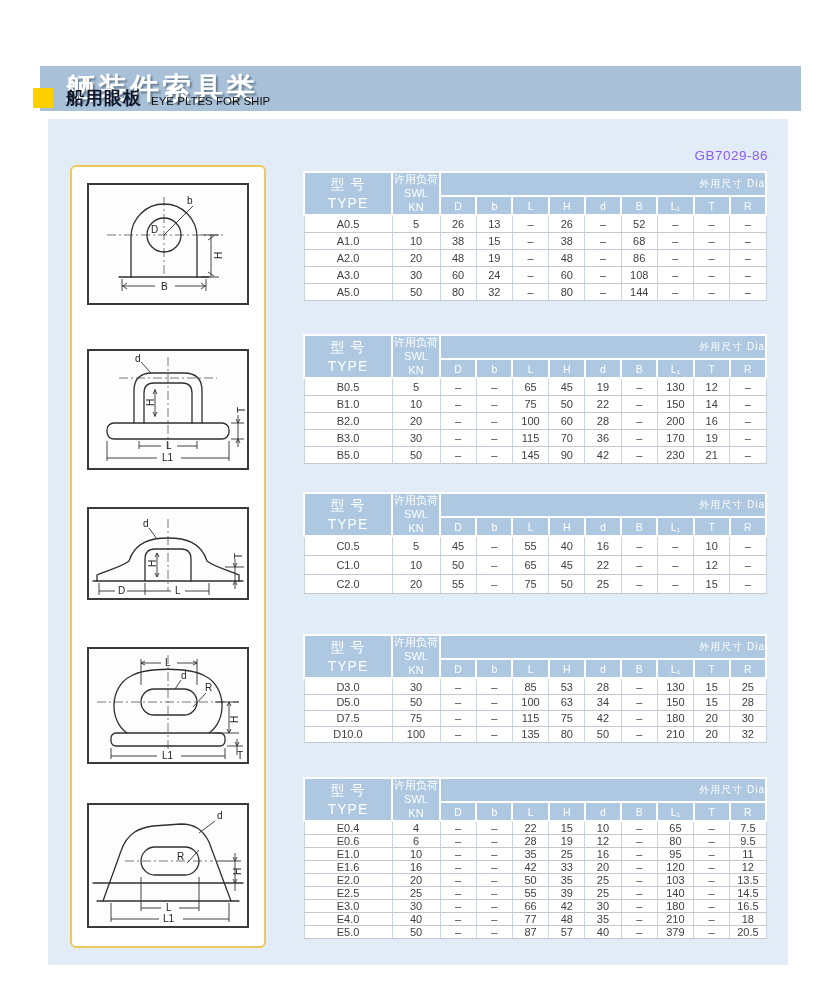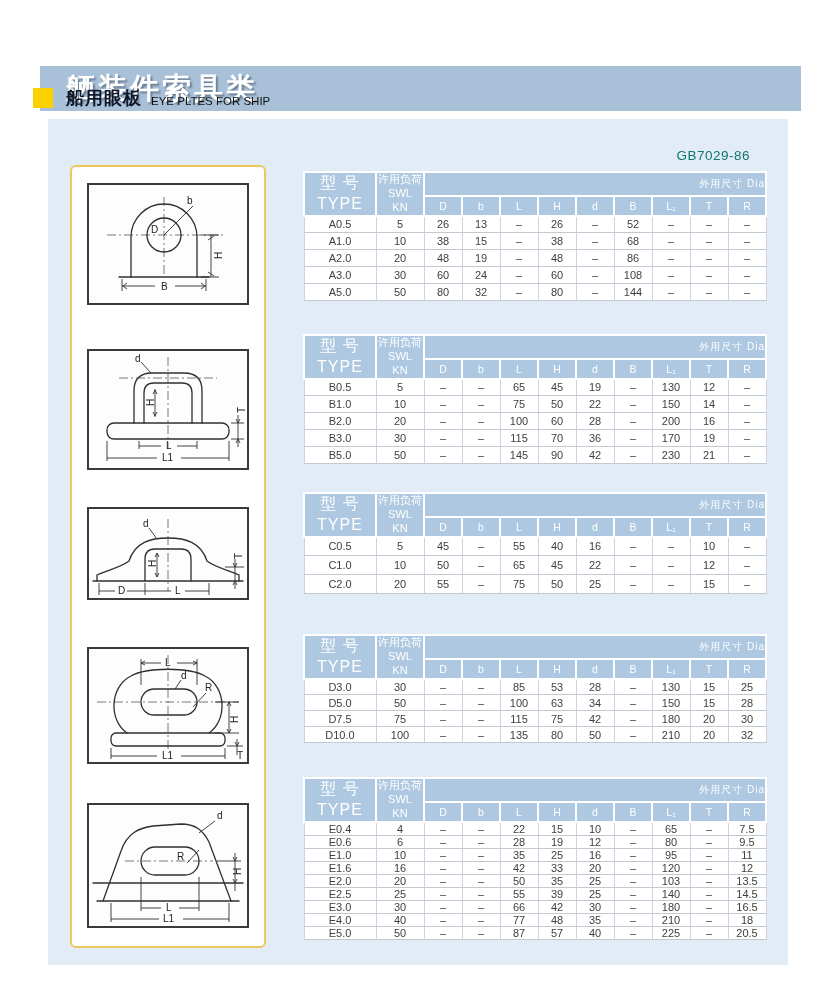--- a/index.html
+++ b/index.html
@@ -21,21 +21,21 @@
   .section { position:absolute; left:33px; top:86px; height:24px; display:flex; align-items:center; }
   .section .sq { width:20px; height:20px; background:#fdd000; }
   .section .zh { font-size:18px; font-weight:bold; color:#0f172a; margin-left:13px; letter-spacing:1px; }
   .section .en { font-size:11.5px; font-weight:normal; color:#111; margin-left:9px; margin-top:5px; }
 
   
   .content { position:absolute; left:48px; top:119px; width:740px; height:846px; background:#e2ecf7; }
   .params { position:absolute; left:20px; top:7px; color:#2b2b2b; }
   .params .zh { font-size:12.5px; letter-spacing:1px; }
   .params .en { font-size:11px; margin-top:2px; }
-  .standard { position:absolute; top:29px; right:38px; font-size:13.5px; color:#0f766e; letter-spacing:.5px; }
+  .standard { position:absolute; top:29px; right:20px; font-size:13.5px; color:#8b5cf6; letter-spacing:.5px; }
 
   
   .drawing-panel { position:absolute; left:22px; top:46px; width:196px; height:783px;
                    background:#fff; border:2px solid #ecc85a; border-radius:6px; }
   .dframe { position:absolute; left:15px; width:162px; background:#fdfdfd; border:2px solid #3a3a3a; }
   .dframe svg { display:block; width:100%; height:100%; }
   .d1 { top:16px;  height:122px; }
   .d2 { top:182px; height:121px; }
   .d3 { top:340px; height:93px;  }
   .d4 { top:480px; height:117px; }
@@ -45,21 +45,21 @@
   .cl  { stroke:#555; stroke-width:.8; fill:none; stroke-dasharray:9 3 2 3; }
   .lbl { font-family:"Liberation Sans", sans-serif; font-size:10px; fill:#222; }
 
   
   .tables-col { position:absolute; left:255px; top:52px; width:464px; }
   .data-table { position:absolute; left:0; width:464px; }
   .tb0 { top:0; } .tb1 { top:163px; } .tb2 { top:321px; } .tb3 { top:463px; } .tb4 { top:606px; }
 
   table.spec { border-collapse:collapse; width:464px; table-layout:fixed; }
   table.spec th { background:#adc8e0; color:#fff; font-weight:normal; border:2px solid #fff; text-align:center; }
-  table.spec th.c-type { width:72px; font-size:16px; line-height:1.3; letter-spacing:1px;margin-left:44px; }
+  table.spec th.c-type { width:88px; font-size:14px; line-height:1.3; letter-spacing:1px;margin-left:44px; }
   table.spec th.c-swl  { width:48px; font-size:11px; line-height:1.25; letter-spacing:0; }
   table.spec th.c-span { height:24px; font-size:10px; letter-spacing:1px;text-align:right; }
   table.spec th.c-dim  { height:19px; font-size:10.5px; }
   table.spec td { background:#fff; border:1px solid #ccd5de; border-bottom-color:#c2c9d1;
                   text-align:center; color:#404040; font-size:11px; }
   .tb0 td, .tb1 td { height:17px; }
   .tb2 td { height:19px; }
   .tb3 td { height:16px; }
   .tb4 td { height:12px; font-size:10.5px; }
 </style>
@@ -661,21 +661,21 @@
               </tr>
               <tr>
                 <td>E5.0</td>
                 <td>50</td>
                 <td>–</td>
                 <td>–</td>
                 <td>87</td>
                 <td>57</td>
                 <td>40</td>
                 <td>–</td>
-                <td>225</td>
+                <td>379</td>
                 <td>–</td>
                 <td>20.5</td>
               </tr>
             </tbody>
           </table>
         </div>
     </div>
   </div>
 
 </div>

